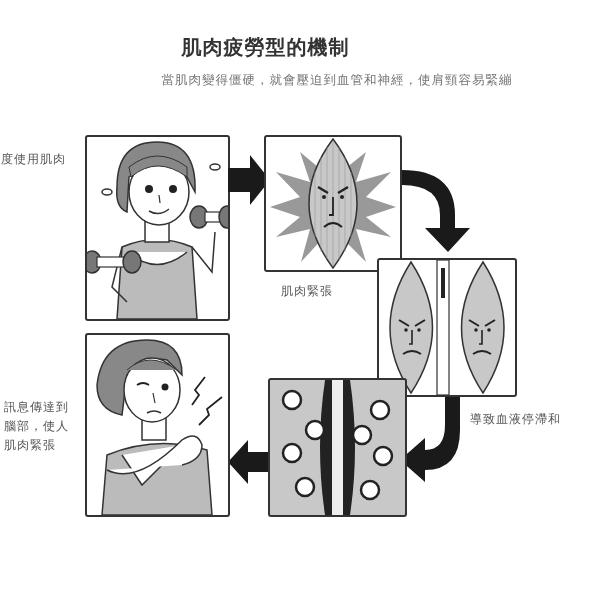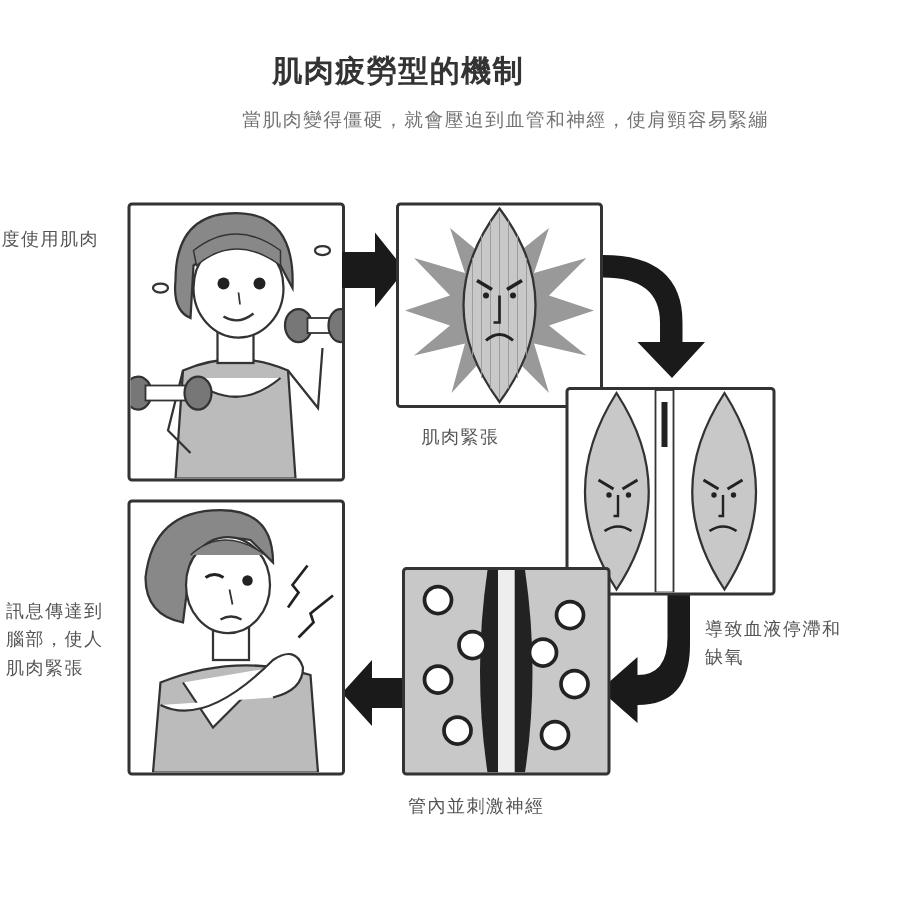--- a/index.html
+++ b/index.html
@@ -102,21 +102,20 @@
     <path d="M90 60 L100 66 M116 60 L106 66" stroke="#222" stroke-width="2"></path>
     <circle cx="97" cy="70" r="1.8" fill="#222"></circle>
       <circle cx="110" cy="70" r="1.8" fill="#222"></circle>
     <path d="M103 70 L103 84 L100 84" fill="none" stroke="#222" stroke-width="1.6"></path>
     <path d="M94 94 Q103 88 112 94" fill="none" stroke="#222" stroke-width="1.8"></path>
   </svg>
 </div>
 
 <div class="label" style="left:470px; top:410px;">
   <div>導致血液停滯和</div>
-  <div>缺氧</div>
 </div>
 
 <div class="panel" style="left:268px; top:378px; width:135px; height:135px; background:#c8c8c8;">
   <svg width="135" height="135" viewBox="0 0 135 135">
     <path d="M55 0 Q45 68 55 135 L62 135 L62 0 Z" fill="#222"></path>
     <path d="M80 0 Q90 68 80 135 L73 135 L73 0 Z" fill="#222"></path>
     <rect x="62" y="0" width="11" height="135" fill="#eee"></rect>
     <g fill="#fff" stroke="#222" stroke-width="2.5">
       <circle cx="22" cy="20" r="9"></circle>
         <circle cx="45" cy="50" r="9"></circle>
@@ -124,21 +123,20 @@
         <circle cx="35" cy="107" r="9"></circle>
       <circle cx="110" cy="30" r="9"></circle>
         <circle cx="92" cy="55" r="9"></circle>
       <circle cx="113" cy="76" r="9"></circle>
         <circle cx="100" cy="110" r="9"></circle>
     </g>
   </svg>
 </div>
 
 <div class="label" style="left:272px; top:528px;">
-  <div>管內並刺激神經</div>
 </div>
 
 <div class="panel" style="left:85px; top:333px; width:141px; height:180px;">
   <svg width="141" height="180" viewBox="0 0 141 180">
     <path d="M15 180 L20 120 Q70 100 120 115 L125 180 Z" fill="#bbb" stroke="#333" stroke-width="1.5"></path>
     <path d="M35 120 L55 150 L95 110" fill="#fff" stroke="#333" stroke-width="1.5"></path>
     <rect x="55" y="75" width="24" height="30" fill="#fff" stroke="#333" stroke-width="1.5"></rect>
     <path d="M10 50 Q15 5 60 5 Q95 5 95 40 L80 25 Q55 20 40 40 L35 80 Q10 75 10 50 Z" fill="#888" stroke="#333" stroke-width="1.5"></path>
     <ellipse cx="65" cy="55" rx="28" ry="32" fill="#fff" stroke="#333" stroke-width="1.5"></ellipse>
     <path d="M40 35 Q62 15 90 35" fill="#888" stroke="#333" stroke-width="1"></path>

